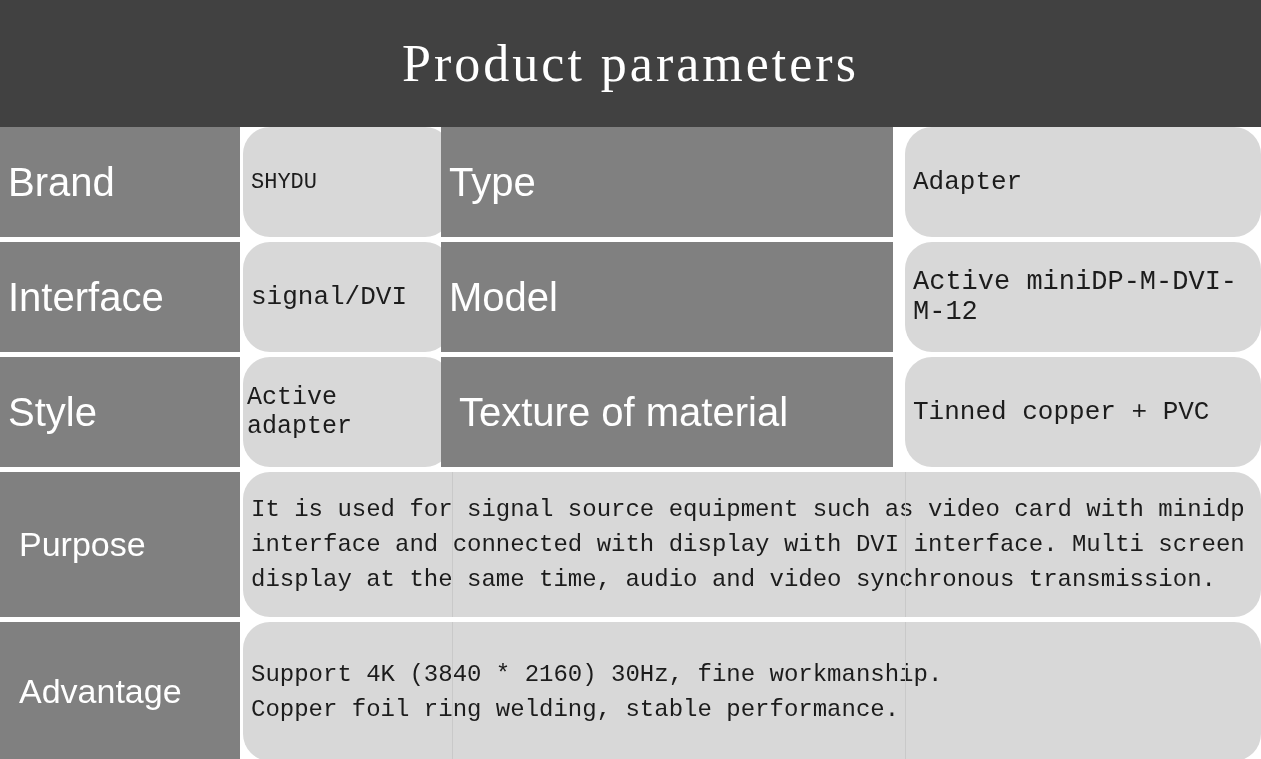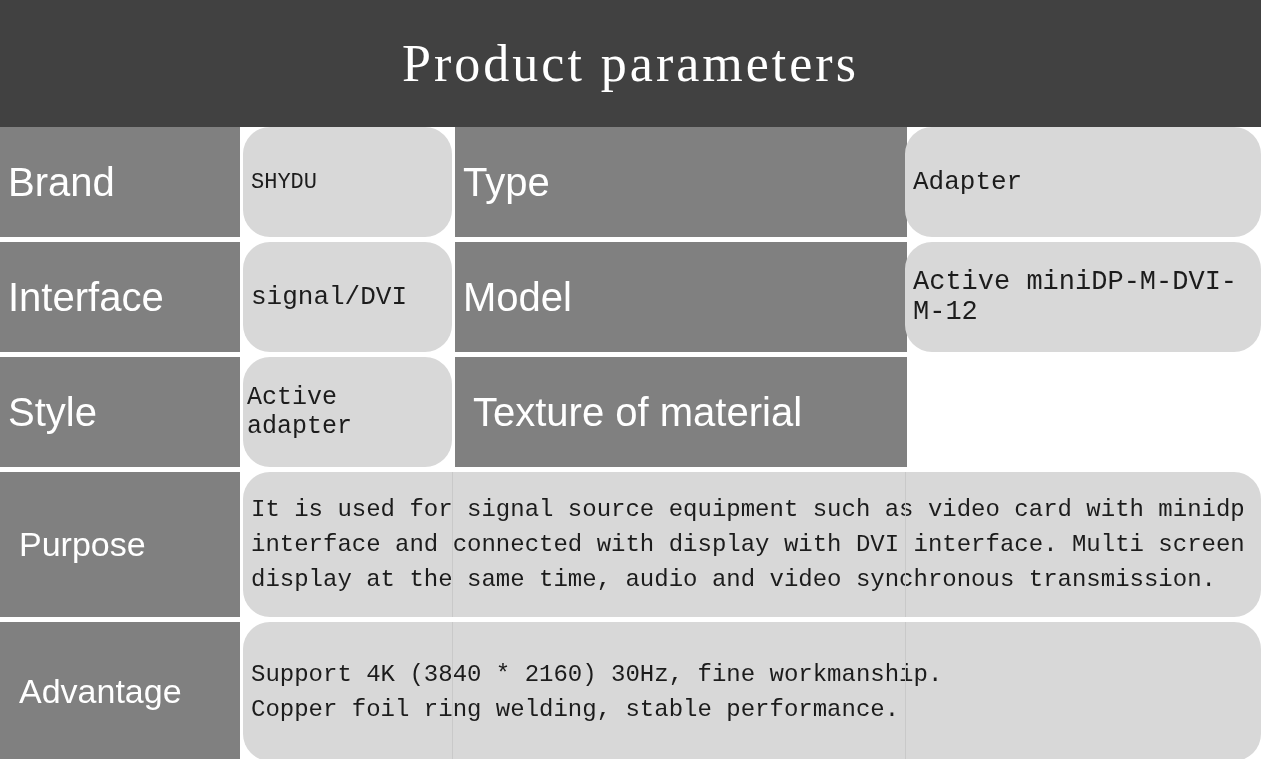--- a/index.html
+++ b/index.html
@@ -75,21 +75,21 @@
   .cell.value {
     background: #d8d8d8;
     color: #1c1c1c;
     font-family: "Liberation Mono", "DejaVu Sans Mono", monospace;
     border-radius: 27px;
   }
 
   
   .c1 { left: 0px;   width: 240px; }
   .c2 { left: 243px; width: 209px; }
-  .c3 { left: 455px; width: 452px; }
+  .c3 { left: 441px; width: 452px; }
   .c4 { left: 905px; width: 356px; }
   .c234 { left: 243px; width: 1018px; }
 
   
   .r1 { height: 110px; }
   .r2 { height: 110px; }
   .r3 { height: 110px; }
   .r4 { height: 145px; }
   .r5 { height: 139px; }
 
@@ -155,20 +155,21 @@
       <div class="cell label c3 r2 label-lg">Model</div>
       <div class="cell value c4 r2 val-lg">Active miniDP-M-DVI-M-12</div>
     </div>
 
     <div class="gapv"></div>
 
     <div class="row r3">
       <div class="cell label c1 r3 label-lg">Style</div>
       <div class="cell value c2 r3 val-fit">Active adapter</div>
       <div class="cell label c3 r3 label-fit">Texture of material</div>
+      <div class="cell value c4 r3 val-md">Tinned copper + PVC</div>
     </div>
 
     <div class="gapv"></div>
 
     <div class="row r4">
       <div class="cell label c1 r4 label-md">Purpose</div>
       <div class="cell value c234 r4 block">
         <div class="divider" style="left:209px; height:145px;"></div>
         <div class="divider" style="left:662px; height:145px;"></div>
         <span class="multiline">It is used for signal source equipment such as video card with minidp interface and connected with display with DVI interface. Multi screen display at the same time, audio and video synchronous transmission.</span>

